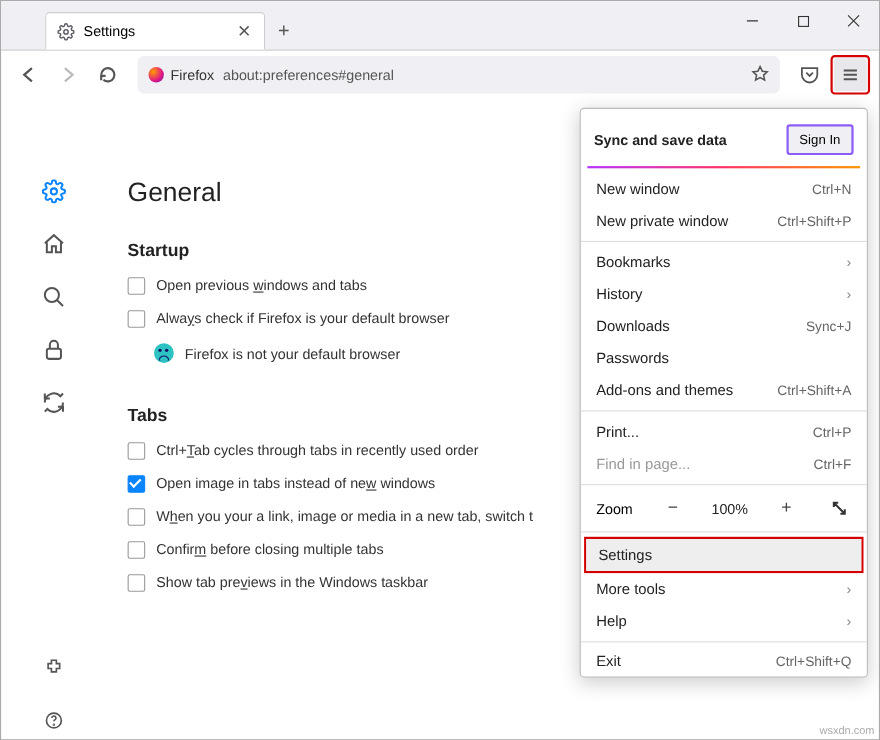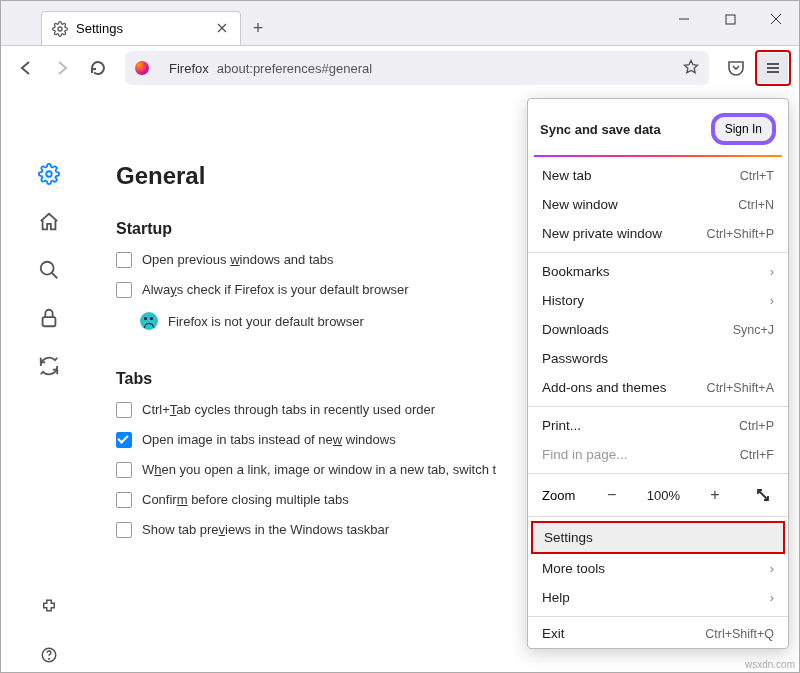--- a/index.html
+++ b/index.html
@@ -14,54 +14,54 @@
 .tab .close { color: #555; padding: 3px; }
 .newtab { width: 34px; height: 34px; display: flex; align-items: center; justify-content: center; color: #555; font-size: 18px; }
 .windowctrls { position: absolute; right: 0; top: 0; display: flex; height: 36px; }
 .wbtn { width: 46px; display: flex; align-items: center; justify-content: center; color: #333; }
 
 
 .toolbar { height: 44px; display: flex; align-items: center; padding: 0 8px; gap: 2px; }
 .tbtn { width: 34px; height: 34px; display: flex; align-items: center; justify-content: center; border-radius: 4px; color: #555; }
 .tbtn.disabled { color: #bbb; }
 .addrbar { flex: 1; height: 34px; background: #f0f0f4; border-radius: 6px; display: flex; align-items: center; padding: 0 10px; margin: 0 8px; gap: 8px; position: relative; }
-.ffbadge { display: flex; align-items: flex-start; gap: 20px; color: #333; font-size: 12px; }
+.ffbadge { display: flex; align-items: flex-start; gap: 6px; color: #333; font-size: 12px; }
 .ffcircle { width: 14px; height: 14px; border-radius: 50%; background: radial-gradient(circle at 30% 30%, #ff9d00, #e31587 60%, #5b2ab0); }
 .url { flex: 1; color: #555; }
 .star { color: #555; }
 .hamburger-wrap { border: 2px solid #d40000; border-radius: 4px; padding: 1px; }
 .hamburger { width: 30px; height: 30px; display: flex; align-items: center; justify-content: center; background: #e8e8ec; border-radius: 3px; }
 
 
 .page { position: absolute; top: 91px; left: 0; right: 0; bottom: 0; display: flex; }
 .sidebar { width: 95px; padding-top: 65px; display: flex; flex-direction: column; align-items: center; gap: 14px; }
 .sbi { width: 34px; height: 34px; display: flex; align-items: center; justify-content: center; border-radius: 4px; color: #555; }
 .sbi.active { color: #0a84ff; }
 .sbi svg { width: 22px; height: 22px; }
 .sidebar .spacer { flex: 1; }
 .sbi.small svg { width: 18px; height: 18px; }
 .content { flex: 1; padding: 70px 0 0 20px; }
-.content h1 { font-size: 24px; font-weight: 700; margin-bottom: 30px; color: #222; }
+.content h1 { font-size: 24px; font-weight: 400; margin-bottom: 30px; color: #222; }
 .content h2 { font-size: 16px; font-weight: 600; margin: 0 0 14px 0; color: #222; }
 .section { margin-bottom: 40px; }
 .row { display: flex; align-items: flex-start; gap: 10px; margin-bottom: 14px; color: #333; }
 .chk { width: 16px; height: 16px; border: 1px solid #999; border-radius: 2px; background: #fff; }
 .chk.on { background: #0a84ff; border-color: #0a84ff; position: relative; }
 .chk.on::after { content: ""; position: absolute; left: 3px; top: 0px; width: 4px; height: 8px; border: solid #fff; border-width: 0 2px 2px 0; transform: rotate(45deg); }
 .defaultrow { display: flex; align-items: center; gap: 10px; margin: 10px 0 0 24px; color: #333; text-align: right; }
 .sadface { width: 18px; height: 18px; border-radius: 50%; background: #2ec2c2; position: relative; }
 .sadface::before { content: ""; position: absolute; width: 3px; height: 3px; background: #116; border-radius: 50%; left: 4px; top: 5px; box-shadow: 6px 0 #116; }
 .sadface::after { content: ""; position: absolute; width: 8px; height: 4px; border: 1.5px solid #116; border-bottom: none; border-radius: 6px 6px 0 0; left: 4px; top: 11px; }
 u { text-decoration: underline; }
 
 
 .appmenu { position: absolute; top: 85px; right: 10px; width: 262px; background: #fff; border: 1px solid #bbb; border-radius: 4px; box-shadow: 0 4px 18px rgba(0,0,0,0.2); padding: 6px 0 2px 0; margin-top: 12px; }
 .mhdr { display: flex; align-items: center; padding: 8px 12px 10px 12px; }
 .mhdr .title { font-weight: 600; flex: 1; color: #222; }
-.signin { background: #f0f0f4; border: 4px solid #8b5cf6; border-radius: 13px; padding: 5px 10px; font-size: 12px; cursor: pointer; }
+.signin { background: #f0f0f4; border: 2px solid #8b5cf6; border-radius: 3px; padding: 5px 10px; font-size: 12px; cursor: pointer; }
 .grad { height: 2px; background: linear-gradient(90deg, #b833ff, #ff3366, #ff9500); margin: 0 6px 4px 6px; }
 .mitem { display: flex; align-items: center; padding: 7px 14px; color: #222; cursor: default; position: relative; }
 .mitem .ml { flex: 1; font-size: 13.5px; }
 .mitem .ms { color: #666; font-size: 12.5px; }
 .mitem.disabled .ml { color: #999; }
 .mitem.thin { padding: 5px 14px; }
 .msep { height: 1px; background: #ddd; margin: 4px 0; }
 .chev { color: #888; }
 .zoomrow { display: flex; align-items: center; padding: 6px 14px; gap: 20px; }
 .zoomrow .zl { flex: 1; }
@@ -227,44 +227,40 @@
       <div class="row">
         <span class="chk"></span>
         <span><span>Ctrl+</span><u>T</u><span>ab cycles through tabs in recently used order</span></span>
       </div>
       <div class="row">
         <span class="chk on"></span>
         <span><span>Open image in tabs instead of ne</span><u>w</u><span> windows</span></span>
       </div>
       <div class="row">
         <span class="chk"></span>
-        <span><span>W</span><u>h</u><span>en you open a link, image or window in a new tab, switch t</span></span>
+        <span><span>W</span><u>h</u><span>en you your a link, image or media in a new tab, switch t</span></span>
       </div>
       <div class="row">
         <span class="chk"></span>
         <span><span>Confir</span><u>m</u><span> before closing multiple tabs</span></span>
       </div>
       <div class="row">
         <span class="chk"></span>
         <span><span>Show tab pre</span><u>v</u><span>iews in the Windows taskbar</span></span>
       </div>
     </div>
   </div>
 </div>
 
 <div class="appmenu">
   <div class="mhdr">
     <span class="title">Sync and save data</span>
     <button class="signin">Sign In</button>
   </div>
   <div class="grad"></div>
-  <div class="mitem">
-      <span class="ml">New tab</span>
-      <span class="ms">Ctrl+T</span>
-    </div>
   <div class="mitem">
       <span class="ml">New window</span>
       <span class="ms">Ctrl+N</span>
     </div>
   <div class="mitem">
       <span class="ml">New private window</span>
       <span class="ms">Ctrl+Shift+P</span>
     </div>
   <div class="msep"></div>
   <div class="mitem">

